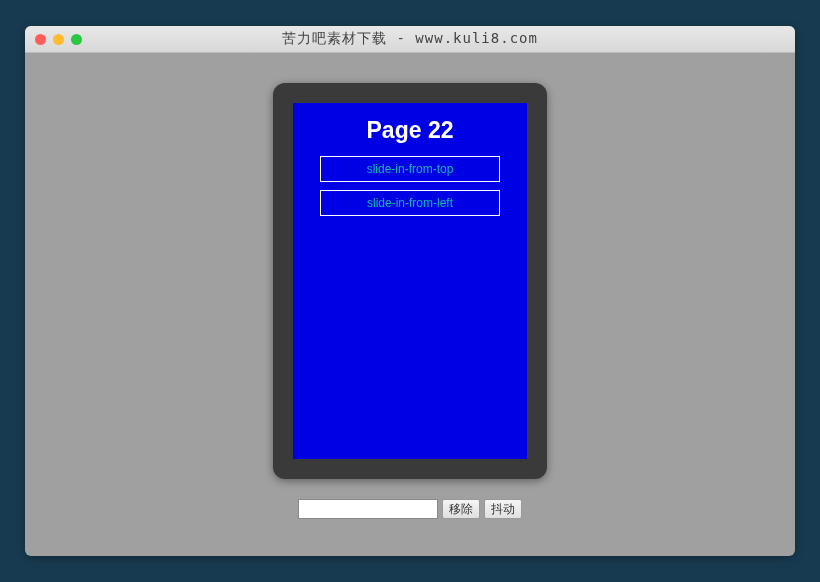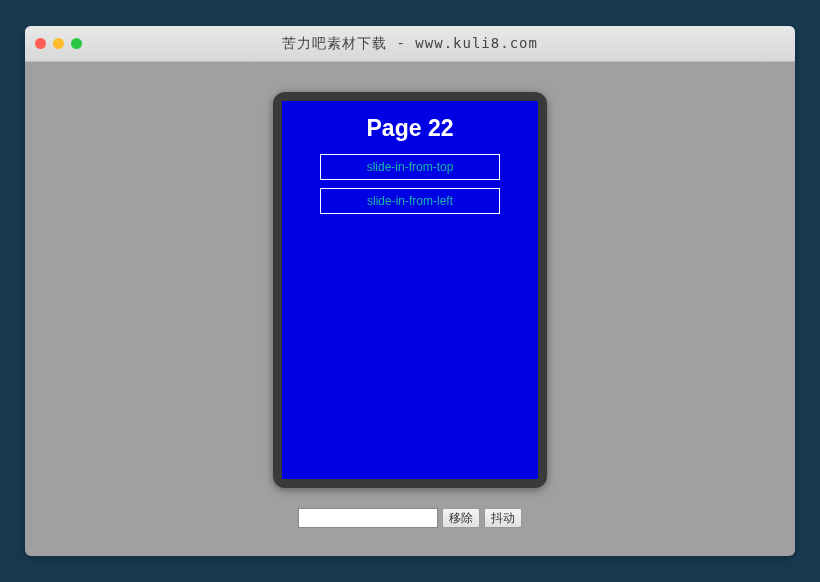--- a/index.html
+++ b/index.html
@@ -20,21 +20,21 @@
       width: 770px;
       height: 530px;
       background: #a0a0a0;
       border-radius: 6px;
       overflow: hidden;
       box-shadow: 0 2px 10px rgba(0,0,0,0.3);
       display: flex;
       flex-direction: column;
     }
     .titlebar {
-      height: 36px;
+      height: 27px;
       background: linear-gradient(#e8e8e8, #d8d8d8);
       border-bottom: 1px solid #bbb;
       display: flex;
       align-items: center;
       position: relative;
       flex-shrink: 0;
     }
     .traffic-lights {
       display: flex;
       gap: 7px;
@@ -63,21 +63,21 @@
       display: flex;
       flex-direction: column;
       align-items: center;
       padding-top: 30px;
     }
     .phone-frame {
       width: 274px;
       height: 396px;
       background: #3a3a3a;
       border-radius: 12px;
-      padding: 9px;
+      padding: 20px;
       box-shadow: 0 2px 8px rgba(0,0,0,0.4);
     }
     .phone-screen {
       width: 100%;
       height: 100%;
       background: #0000e5;
       display: flex;
       flex-direction: column;
       align-items: center;
       padding: 14px 10px;

